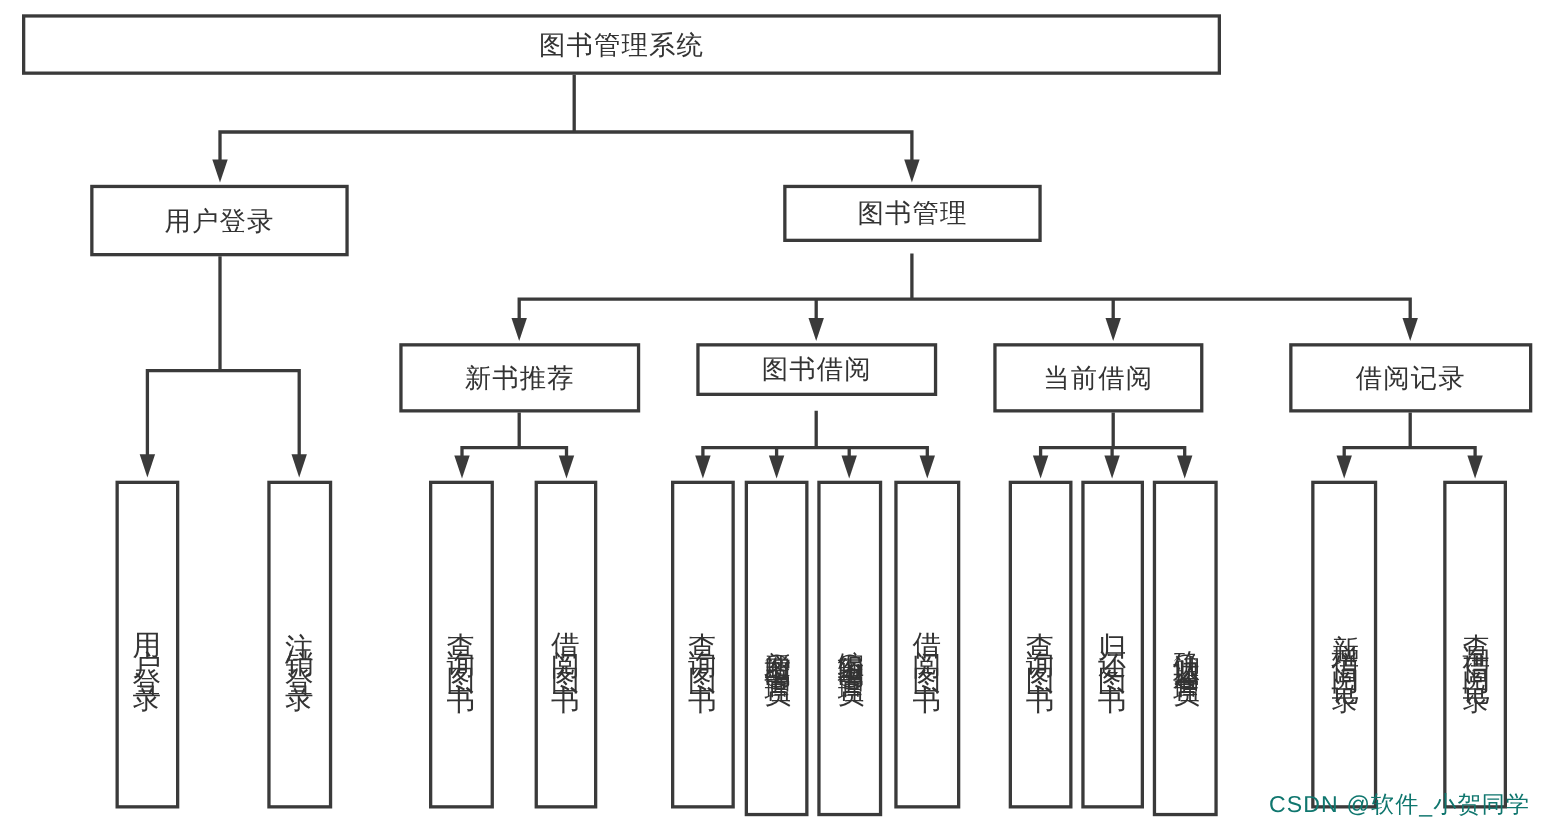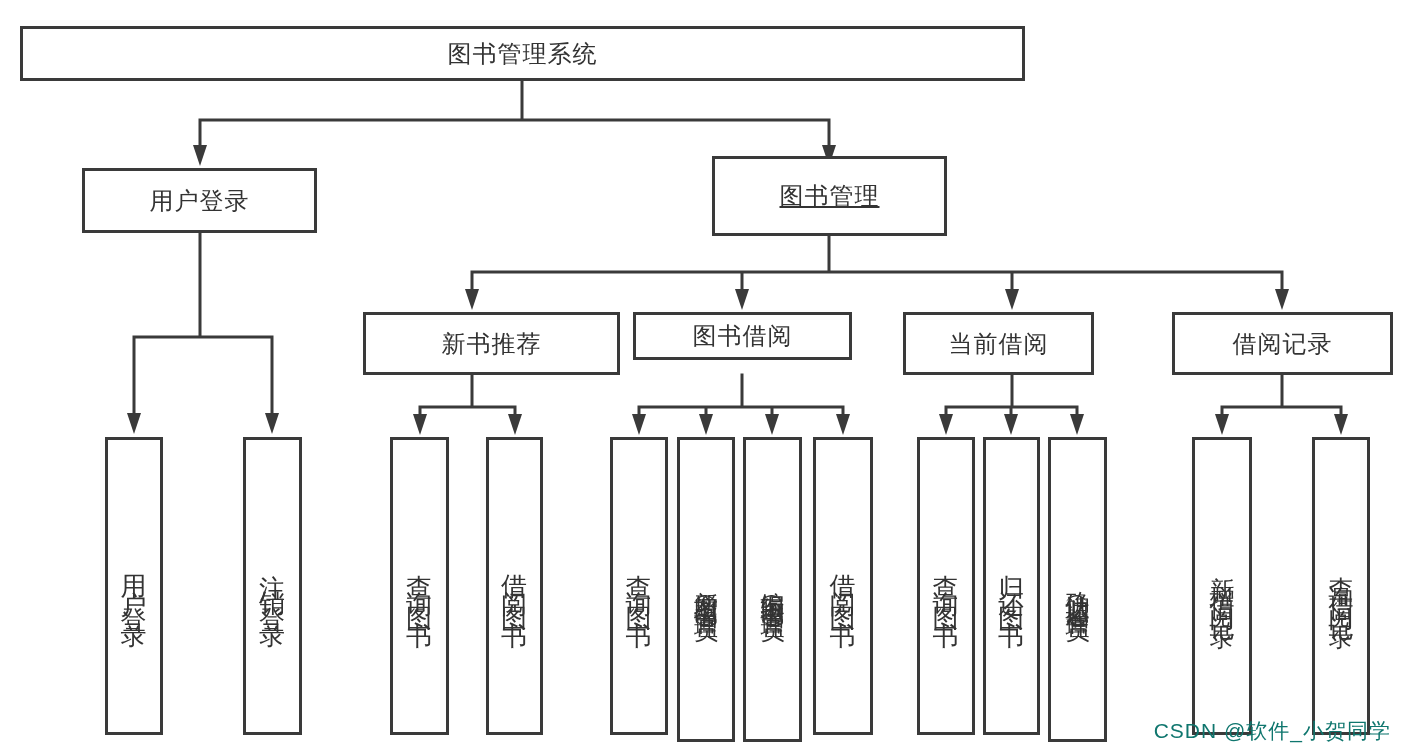--- a/index.html
+++ b/index.html
@@ -89,26 +89,26 @@
       <polygon points="772,435 765,414 779,414"></polygon>
       <polygon points="843,435 836,414 850,414"></polygon>
       <polygon points="946,435 939,414 953,414"></polygon>
       <polygon points="1011,435 1004,414 1018,414"></polygon>
       <polygon points="1077,435 1070,414 1084,414"></polygon>
       <polygon points="1222,435 1215,414 1229,414"></polygon>
       <polygon points="1341,435 1334,414 1348,414"></polygon>
     </g>
   </svg>
 
-  <div class="box root" style="left:20px; top:26px; width:1005px; height:55px;">图书管理系统</div>
+  <div class="box root" style="left:20px; top:13px; width:1090px; height:55px;">图书管理系统</div>
 
   <div class="box h" style="left:82px; top:168px; width:235px; height:65px;">用户登录</div>
-  <div class="box h" style="left:712px; top:156px; width:235px; height:80px;text-decoration:underline;">图书管理</div>
+  <div class="box h" style="left:712px; top:168px; width:235px; height:52px;">图书管理</div>
 
-  <div class="box h" style="left:363px; top:312px; width:257px; height:63px;">新书推荐</div>
+  <div class="box h" style="left:363px; top:312px; width:219px; height:63px;">新书推荐</div>
   <div class="box h" style="left:633px; top:312px; width:219px; height:48px;">图书借阅</div>
   <div class="box h" style="left:903px; top:312px; width:191px; height:63px;">当前借阅</div>
   <div class="box h" style="left:1172px; top:312px; width:221px; height:63px;">借阅记录</div>
 
   <div class="box leaf" style="left:105px; top:437px; width:58px; height:298px;">用户登录</div>
   <div class="box leaf" style="left:243px; top:437px; width:59px; height:298px;">注销登录</div>
 
   <div class="box leaf" style="left:390px; top:437px; width:59px; height:298px;">查询图书</div>
   <div class="box leaf" style="left:486px; top:437px; width:57px; height:298px;">借阅图书</div>
 

